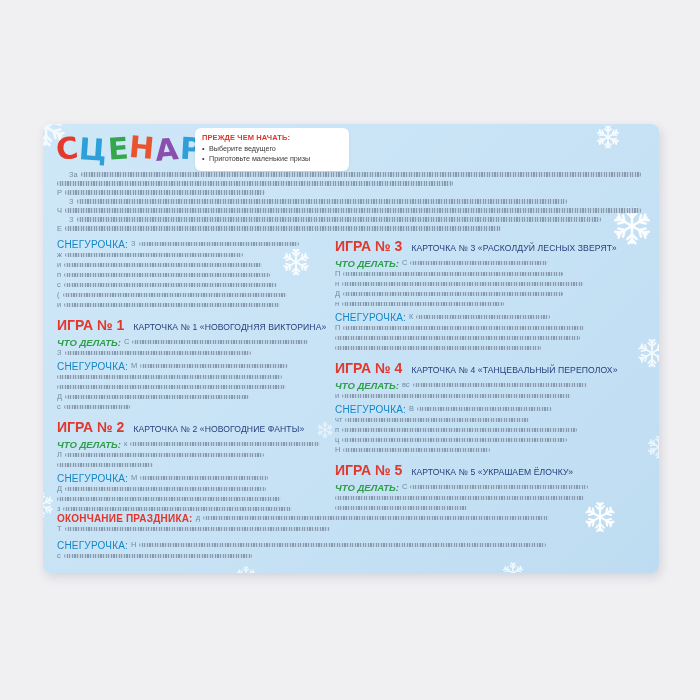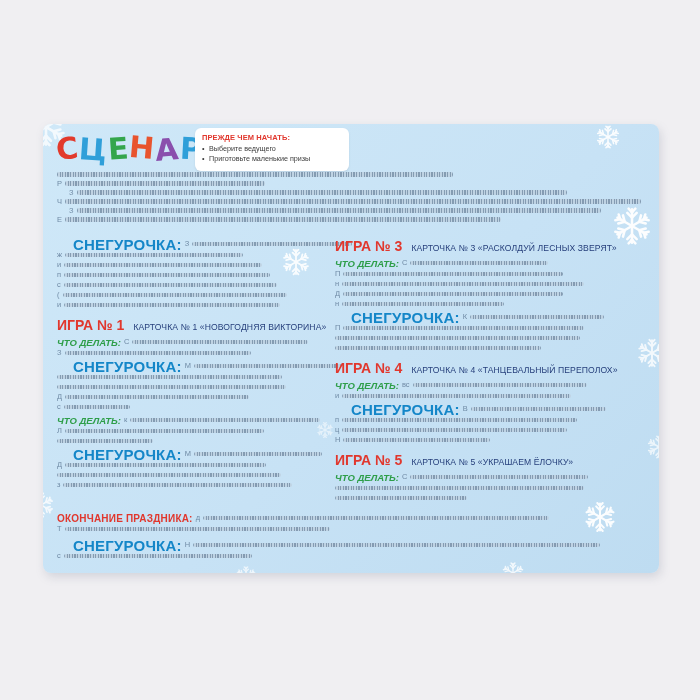--- a/index.html
+++ b/index.html
@@ -46,21 +46,21 @@
   .col-left{left:14px;width:278px;}
   .col-right{left:292px;width:320px;}
   .footer{position:absolute;left:14px;top:388px;width:592px;}
   .game{display:flex;align-items:baseline;gap:9px;margin:7px 0 3px 0;white-space:nowrap;}
   .game-num{color:#e1372d;font-weight:800;font-size:14px;}
   .game-card{color:#27407c;font-weight:normal;font-size:8.6px;letter-spacing:0.1px;}
   .block{margin-top:2px;}
   .footer .block{margin-bottom:5px;text-align:right;}
   .row.first{height:12px;}
   .lbl{white-space:nowrap;}
-  .lbl-speaker{color:#1486c8;font-weight:bold;font-size:15px;letter-spacing:0.2px;margin-left:16px;}
+  .lbl-speaker{color:#1486c8;font-weight:normal;font-size:10px;letter-spacing:0.2px;}
   .lbl-action{color:#2e9e49;font-weight:bold;font-style:italic;font-size:9.5px;}
   .lbl-ending{color:#e1372d;font-weight:800;font-size:10px;letter-spacing:0.2px;}
   .col > :first-child, .footer > :first-child{margin-top:0;}
   .flake{position:absolute;pointer-events:none;}
   .flake line{stroke:#ffffff;stroke-width:2.4;stroke-linecap:round;}
 </style>
 </head>
 <body>
 
 <div class="page">
@@ -562,20 +562,24 @@
         <span style="color: rgb(59, 111, 208);">Й</span>
       </div>
     <div class="notice">
       <div class="notice-h">ПРЕЖДЕ ЧЕМ НАЧАТЬ:</div>
       <ul id="notice-items">
           <li>Выберите ведущего</li>
           <li>Приготовьте маленькие призы</li>
         </ul>
     </div>
     <div class="intro" id="intro">
+        <div class="row" style="height: 9px; margin-left: 12px;">
+          <span class="lead">За</span>
+          <div class="blur" style="width: 560px;"></div>
+        </div>
         <div class="row" style="height: 9px;">
           <div class="blur" style="width: 396px;"></div>
         </div>
         <div class="row" style="height: 9px;">
           <span class="lead">Р</span>
           <div class="blur" style="width: 200px;"></div>
         </div>
         <div class="row" style="height: 9px; margin-left: 12px;">
           <span class="lead">З</span>
           <div class="blur" style="width: 490px;"></div>
@@ -653,20 +657,24 @@
             <div class="blur" style="width: 229px;"></div>
           </div>
           <div class="row">
             <span class="lead">Д</span>
             <div class="blur" style="width: 184px;"></div>
           </div>
           <div class="row">
             <span class="lead">с</span>
             <div class="blur" style="width: 66px;"></div>
           </div>
+        </div>
+        <div class="game">
+          <span class="game-num">ИГРА № 2</span>
+          <span class="game-card">КАРТОЧКА № 2 «НОВОГОДНИЕ ФАНТЫ»</span>
         </div>
         <div class="block action">
           <div class="row first">
             <span class="lbl lbl-action">ЧТО ДЕЛАТЬ:</span>
             <span class="lead">к</span>
             <div class="blur" style="width: 190px;"></div>
           </div>
           <div class="row">
             <span class="lead">Л</span>
             <div class="blur" style="width: 199px;"></div>
@@ -754,20 +762,24 @@
             <div class="blur" style="width: 229px;"></div>
           </div>
         </div>
         <div class="block speaker">
           <div class="row first">
             <span class="lbl lbl-speaker">СНЕГУРОЧКА:</span>
             <span class="lead">В</span>
             <div class="blur" style="width: 135px;"></div>
           </div>
           <div class="row">
+            <span class="lead">чт</span>
+            <div class="blur" style="width: 184px;"></div>
+          </div>
+          <div class="row">
             <span class="lead">п</span>
             <div class="blur" style="width: 235px;"></div>
           </div>
           <div class="row">
             <span class="lead">ц</span>
             <div class="blur" style="width: 225px;"></div>
           </div>
           <div class="row">
             <span class="lead">Н</span>
             <div class="blur" style="width: 147px;"></div>

